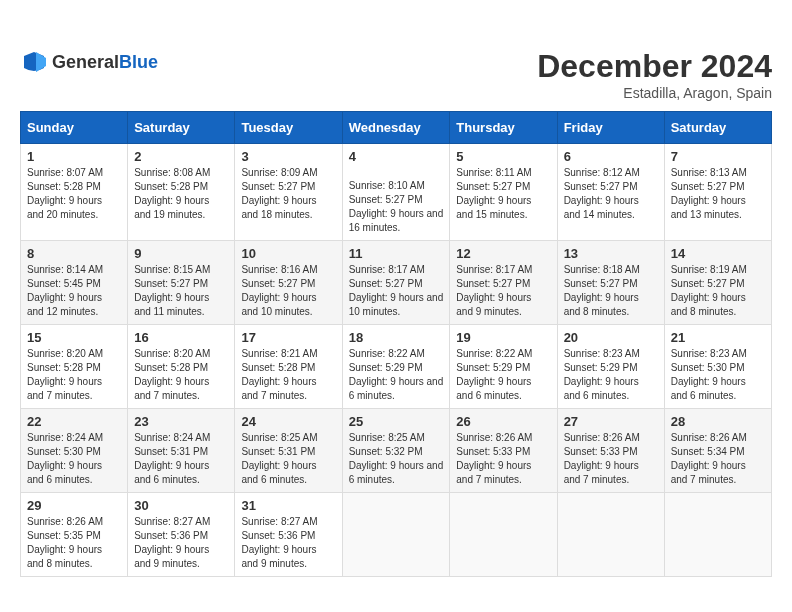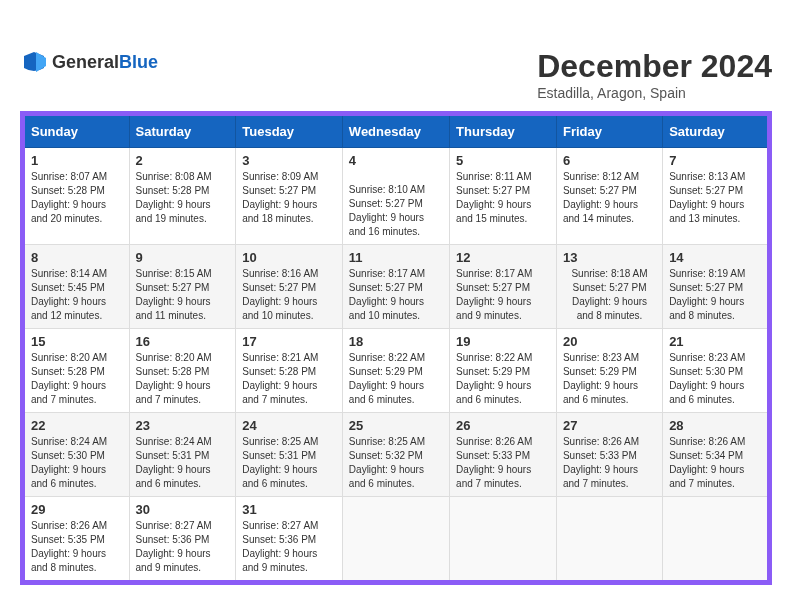--- a/index.html
+++ b/index.html
@@ -20,34 +20,35 @@
     .logo {
       display: flex;
       align-items: center;
       gap: 4px;
     }
     .logo-icon {
       width: 28px;
       height: 28px;
     }
     .title-section {
+      text-align: right;
     }
     .month-title {
       font-size: 32px;
       font-weight: bold;
       color: #333;
     }
     .location {
       font-size: 14px;
       color: #555;
     }
     .calendar {
       width: 100%;
       border-collapse: collapse;
-      border: 5px solid #8b5cf6;
+      border: 1px solid #8b5cf6;
     }
     .calendar th {
       background: #1565c0;
       color: #fff;
       font-size: 13px;
       font-weight: bold;
       padding: 8px 6px;
       text-align: left;
       border: 1px solid #1255a0;
     }
@@ -184,21 +185,21 @@
 Daylight: 9 hours and 10 minutes.</div>
         </td>
         <td>
           <span class="day-num">12</span>
           <div class="day-info" style="white-space: pre-wrap;">Sunrise: 8:17 AM
 Sunset: 5:27 PM
 Daylight: 9 hours and 9 minutes.</div>
         </td>
         <td>
           <span class="day-num">13</span>
-          <div class="day-info" style="white-space: pre-wrap; text-align: center;">Sunrise: 8:18 AM
+          <div class="day-info" style="white-space: pre-wrap;">Sunrise: 8:18 AM
 Sunset: 5:27 PM
 Daylight: 9 hours and 8 minutes.</div>
         </td>
         <td>
           <span class="day-num">14</span>
           <div class="day-info" style="white-space: pre-wrap;">Sunrise: 8:19 AM
 Sunset: 5:27 PM
 Daylight: 9 hours and 8 minutes.</div>
         </td>
       </tr>

